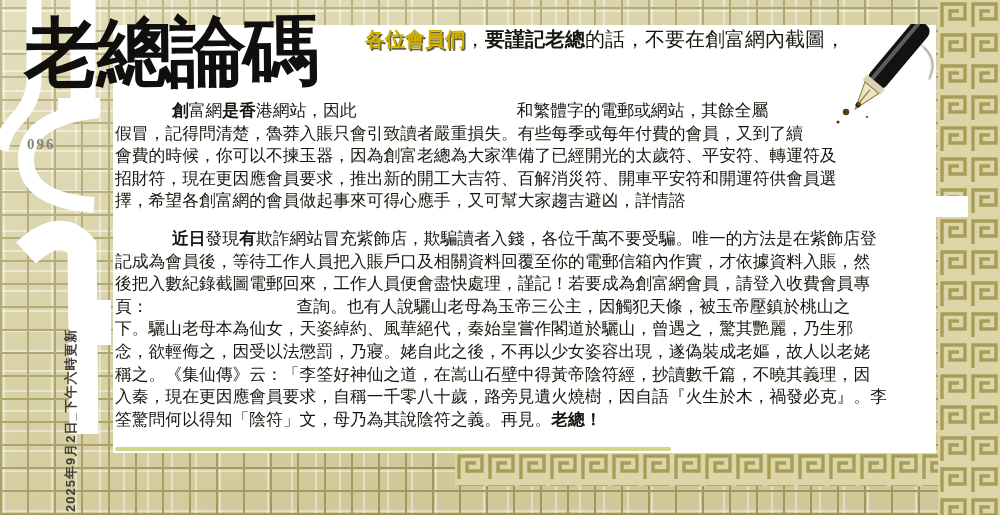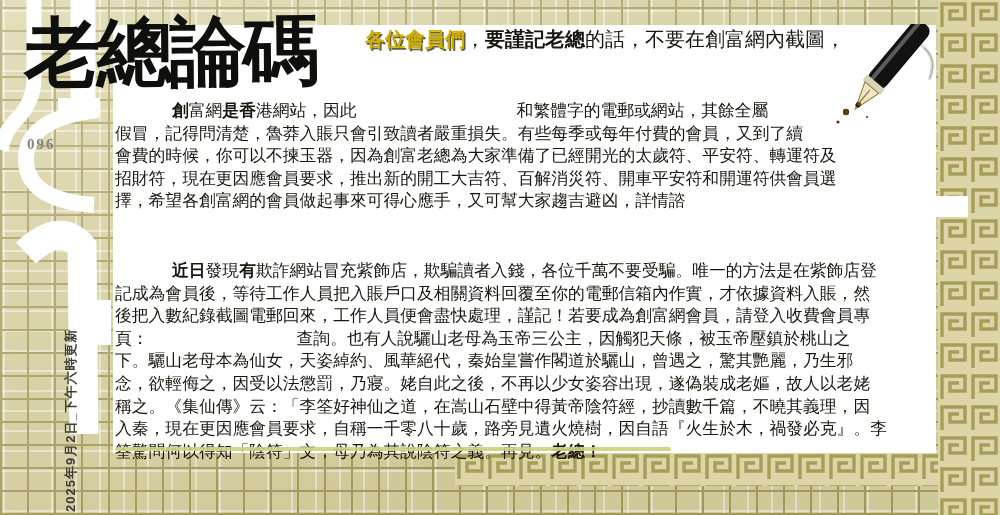--- a/index.html
+++ b/index.html
@@ -32,21 +32,21 @@
   .title{
     position:absolute;left:24px;top:2px;margin:0;
     font-family:"DejaVu Serif","Liberation Serif",serif;
     font-size:76px;line-height:100px;font-weight:900;color:#0f0f0d;
     letter-spacing:-3px;white-space:nowrap;transform:rotate(-0.5deg);
   }
   .notice{position:absolute;left:285px;top:27px;width:600px;}
   .notice .tline{height:25.5px;font-size:20px;line-height:25px;white-space:nowrap;color:#17170f;}
   .para{position:absolute;left:115px;width:820px;}
   .p1{top:101px;}
-  .p2{top:261px;}
+  .p2{top:229px;}
   .para .tline{height:22.6px;font-size:16.8px;line-height:22px;white-space:nowrap;color:#17170f;font-family:Liberation Mono, monospace;}
   .seg-bold{font-weight:bold;}
   .seg-gold{color:#cfae00;font-weight:bold;text-shadow:1.5px 1.5px 0 rgba(45,42,0,.75);margin-left:7px;}
   .gap{display:inline-block;height:1px;vertical-align:baseline;}
   .underline-highlight{
     position:absolute;left:115px;top:447px;width:556px;height:4px;
     background:#ccd17c;opacity:.9;border-radius:2px;
   }
   .pen{position:absolute;left:826px;top:24px;}
 </style>

